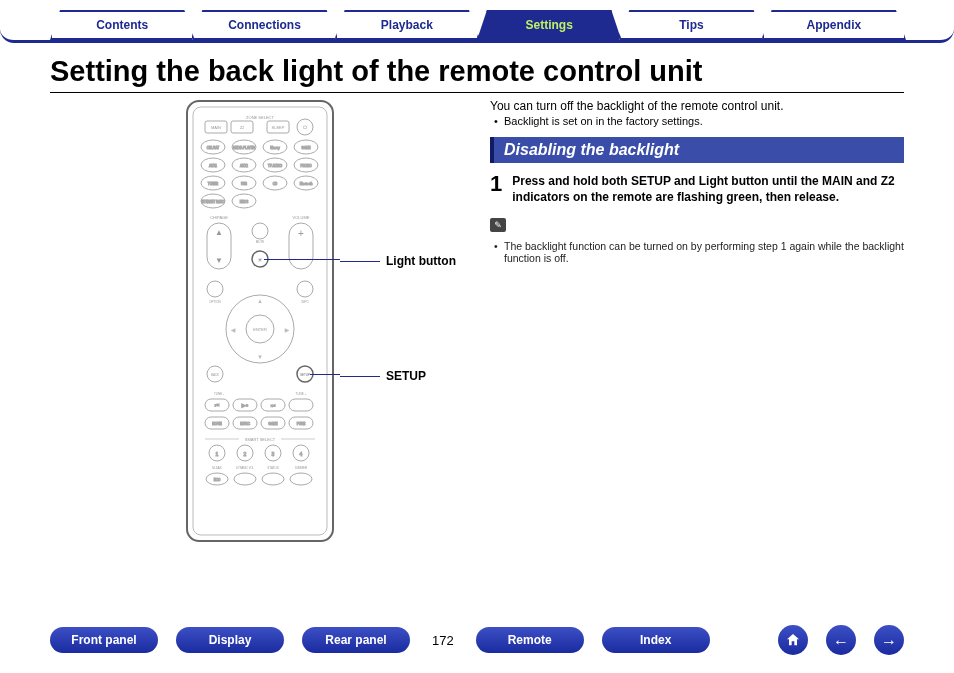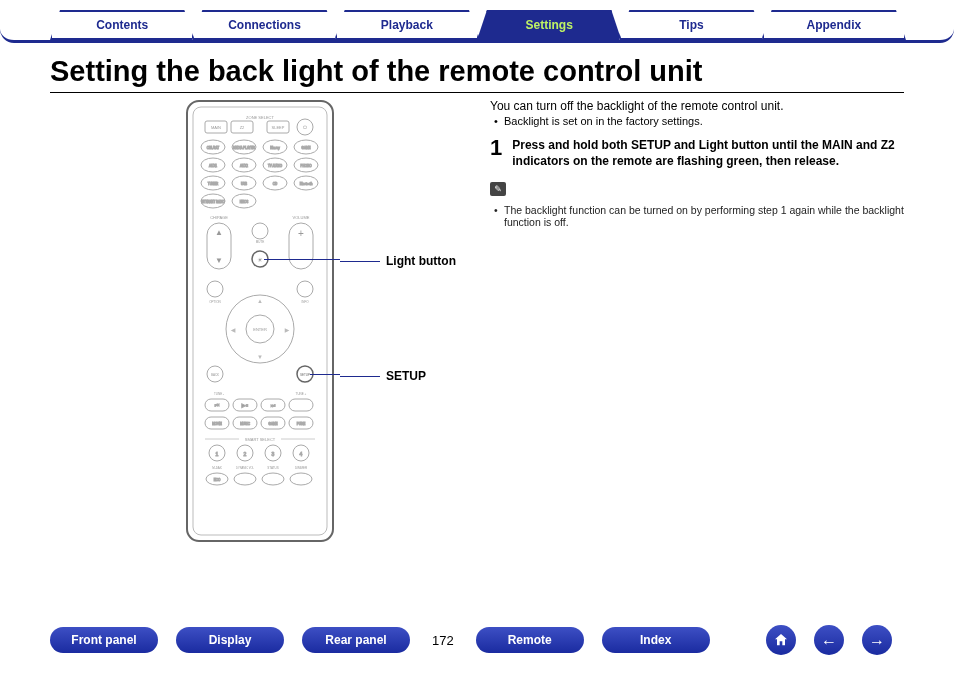--- a/index.html
+++ b/index.html
@@ -143,21 +143,21 @@
     content: "•";
     position: absolute;
     left: 4px;
   }
 
   
   .bottom {
     position: absolute;
     bottom: 18px;
     left: 0;
-    right: 12px;
+    right: 0;
     display: flex;
     align-items: center;
     padding: 0 50px;
     gap: 18px;
   }
   .pill {
     background: linear-gradient(#3d4fc4, #1a2ba0);
     color: #fff;
     font-weight: bold;
     font-size: 12px;
@@ -349,20 +349,21 @@
     </div>
 
     <div style="position:absolute; left:214px; top:160px; width:76px; height:1px; background:#1e2a8f;"></div>
     <div style="position:absolute; left:260px; top:275px; width:30px; height:1px; background:#1e2a8f;"></div>
   </div>
 
   <div class="right-col">
     <p class="intro">You can turn off the backlight of the remote control unit.</p>
     <div class="bullet">Backlight is set on in the factory settings.</div>
 
+    <div class="section-bar">Disabling the backlight</div>
 
     <div class="step">
       <div class="step-num">1</div>
       <div class="step-text">Press and hold both SETUP and Light button until the MAIN and Z2 indicators on the remote are flashing green, then release.</div>
     </div>
 
     <div class="note-icon">✎</div>
     <div class="small-bullet">The backlight function can be turned on by performing step 1 again while the backlight function is off.</div>
   </div>
 </div>

